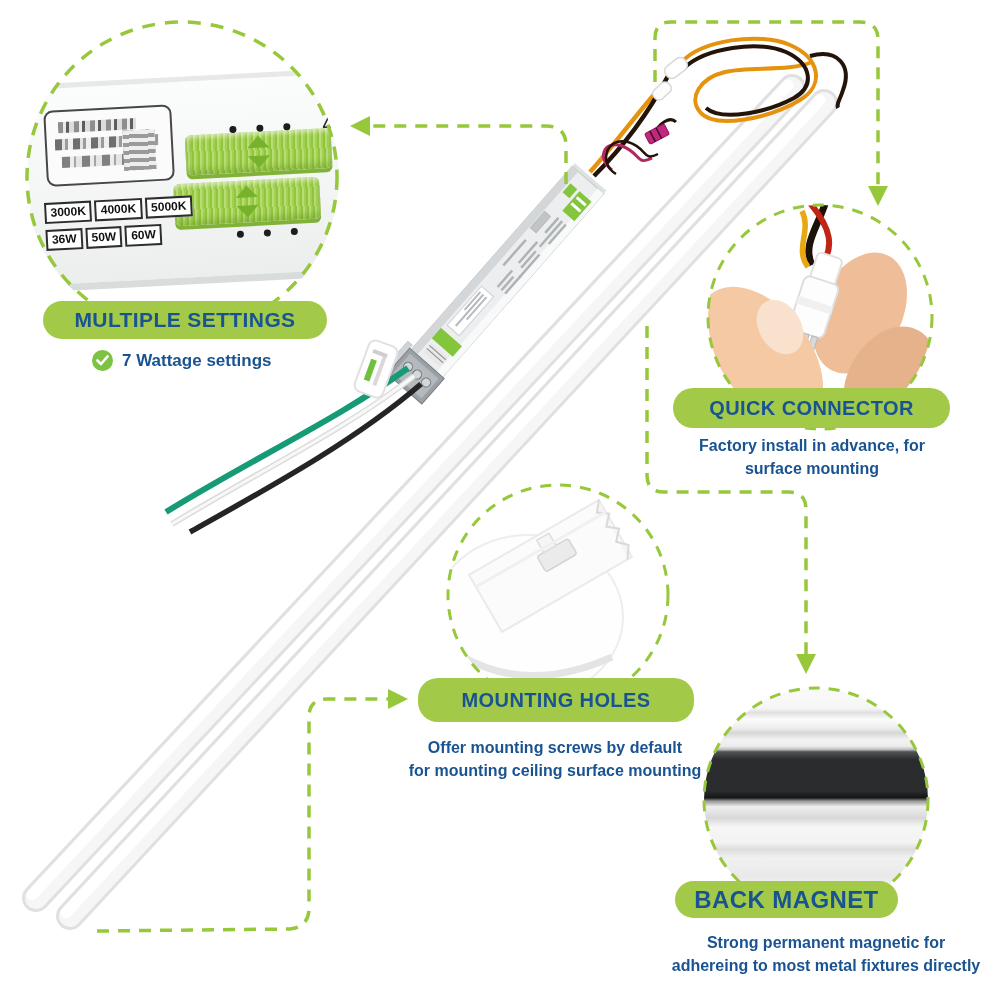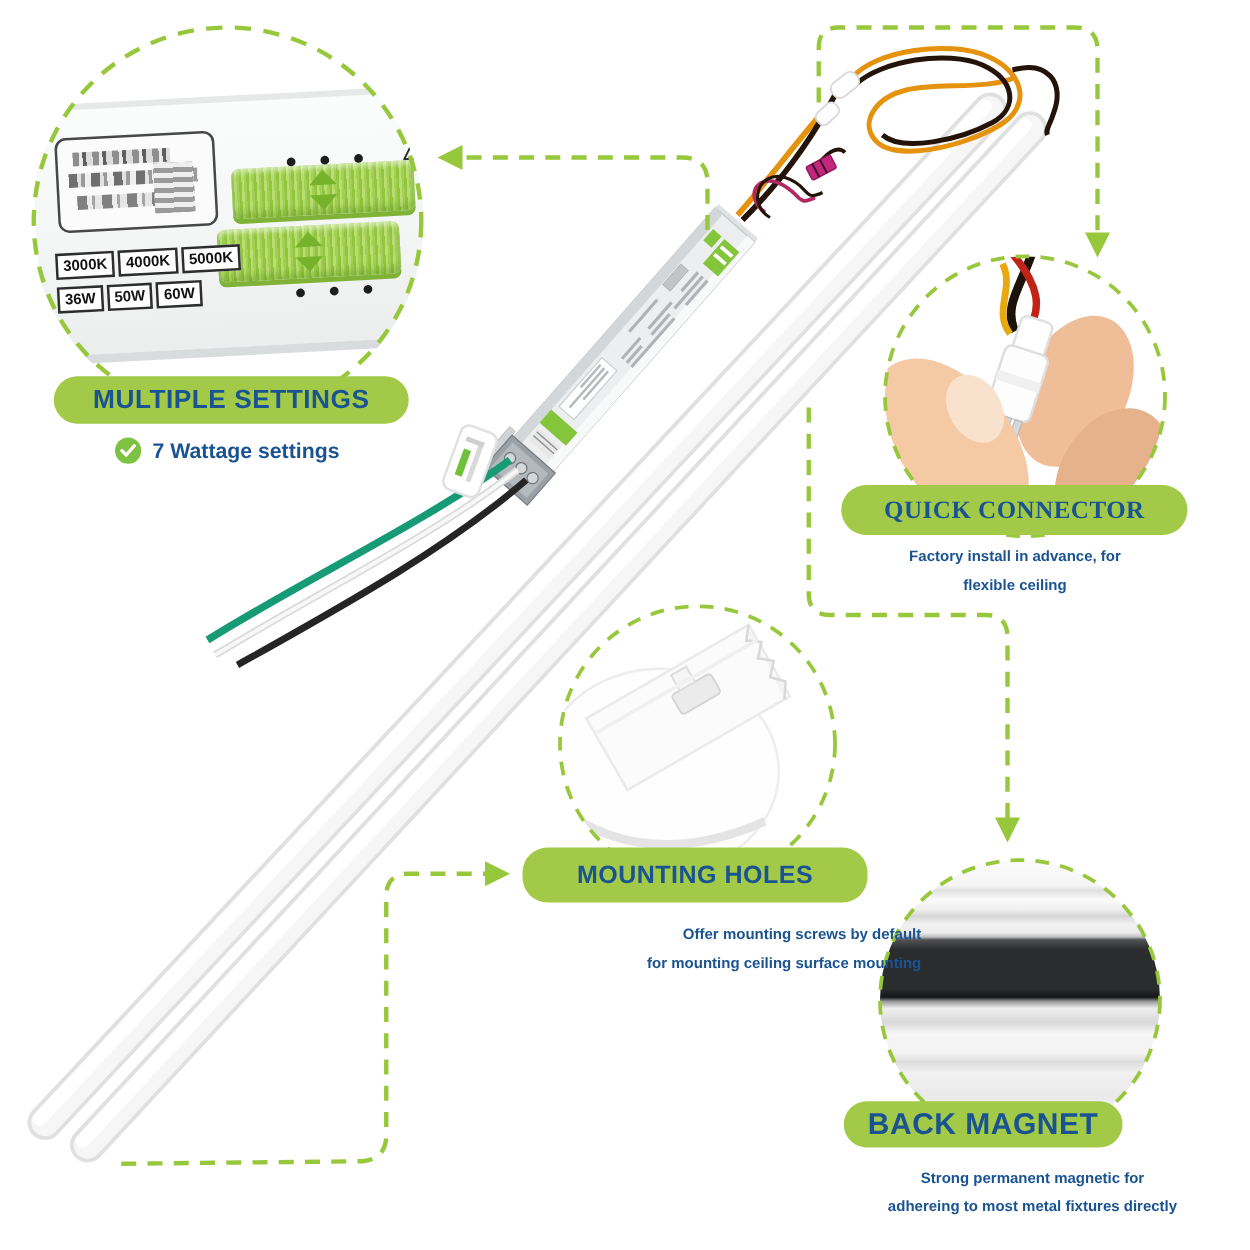--- a/index.html
+++ b/index.html
@@ -58,21 +58,21 @@
       #f3f3f3 69%,#dddddd 72%,#f1f1f1 76%,#e9e9e9 84%,#fafafa 92%,#ffffff 100%);
   }
   
   .banner{
     position:absolute;z-index:3;border-radius:20px;
     display:flex;align-items:center;justify-content:center;
     font-weight:bold;letter-spacing:.4px;
   }
   .desc{
     position:absolute;z-index:3;text-align:center;font-weight:bold;
-    font-size:12px;line-height:23px;
+    font-size:16px;line-height:23px;
   }
   .features{position:absolute;left:92px;top:346px;z-index:3;}
   .feature-row{display:flex;align-items:center;height:29px;}
   .check-badge{
     width:21px;height:21px;border-radius:50%;display:flex;align-items:center;justify-content:center;
     flex:0 0 21px;
   }
   .feature-label{margin-left:9px;font-size:17px;font-weight:bold;}
   svg{display:block;}
   .scene{z-index:2;pointer-events:none;}
@@ -287,28 +287,28 @@
     <div class="feature-row">
       <span class="check-badge" style="background:#7dc243;">
         <svg width="13" height="11" viewBox="0 0 13 11">
             <polyline points="1.5,5.5 5,9 11.5,1.5" fill="none" stroke="#ffffff" stroke-width="2.6" stroke-linecap="round" stroke-linejoin="round"></polyline>
           </svg>
       </span>
       <span class="feature-label" style="color:#1a5391;">7 Wattage settings</span>
     </div>
   </div>
 
-  <div class="banner" style="left:673px;top:388px;width:277px;height:40px;background:#a2ca48;color:#1a5391;font-size:20px;font-family:Liberation Serif, serif;">QUICK CONNECTOR</div>
+  <div class="banner" style="left:673px;top:388px;width:277px;height:40px;background:#a2ca48;color:#1a5391;font-size:20px;">QUICK CONNECTOR</div>
   <div class="desc" style="left:641px;top:434px;width:342px;color:#1a5391;">
     <div>Factory install in advance, for</div>
-    <div>flexible ceiling</div>
+    <div>surface mounting</div>
   </div>
 
   <div class="banner" style="left:418px;top:678px;width:276px;height:44px;background:#a2ca48;color:#1a5391;font-size:20px;">MOUNTING HOLES</div>
-  <div class="desc" style="left:373px;top:736px;width:364px;color:#1a5391;text-align:right;">
+  <div class="desc" style="left:373px;top:736px;width:364px;color:#1a5391;">
     <div>Offer mounting screws by default</div>
     <div>for mounting ceiling surface mounting</div>
   </div>
 
   <div class="banner" style="left:675px;top:881px;width:223px;height:37px;background:#a2ca48;color:#1a5391;font-size:24px;">BACK MAGNET</div>
   <div class="desc" style="left:636px;top:931px;width:380px;color:#1a5391;">
     <div>Strong permanent magnetic for</div>
     <div>adhereing to most metal fixtures directly</div>
   </div>
 

